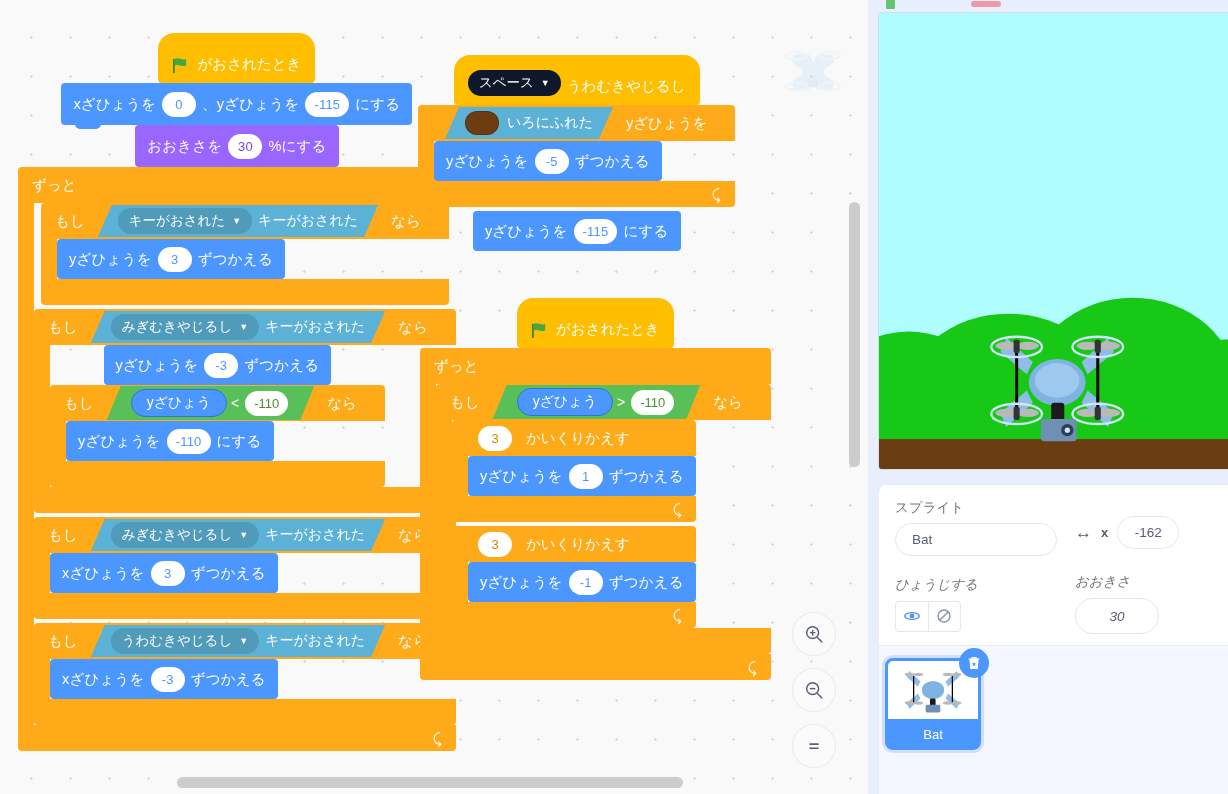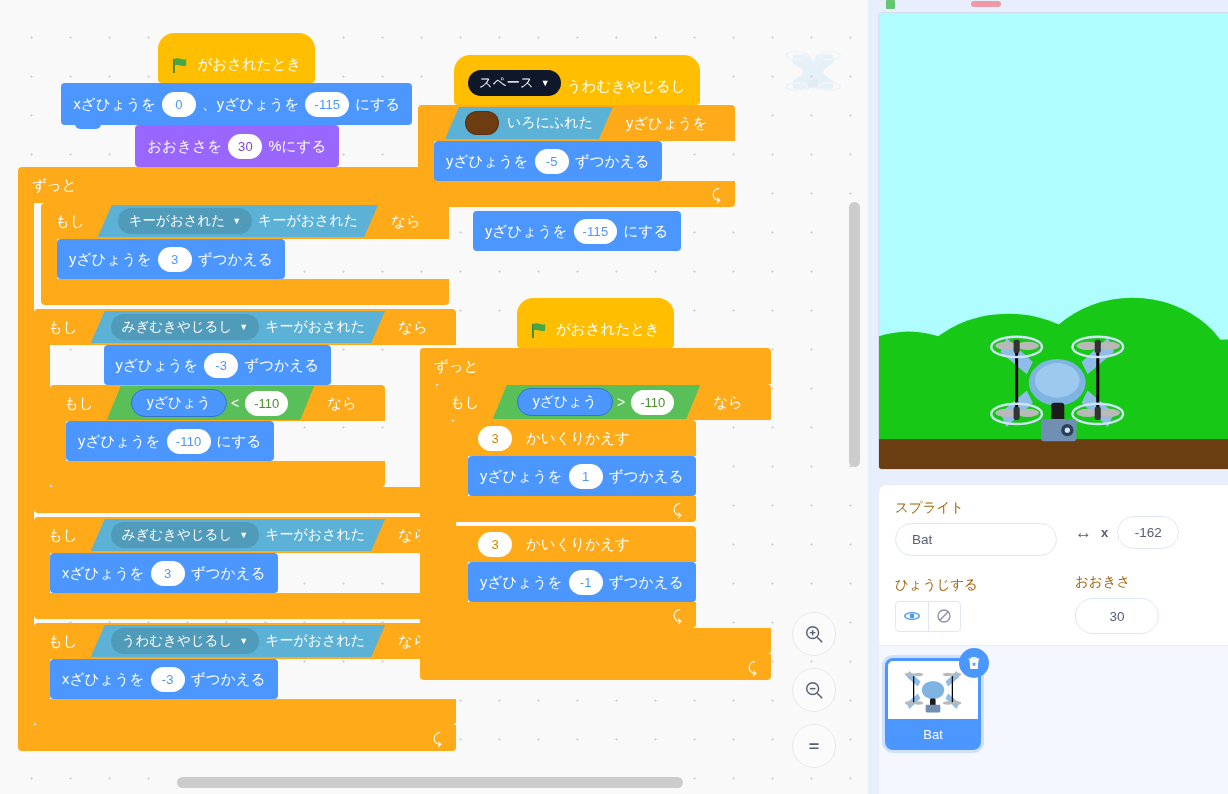--- a/index.html
+++ b/index.html
@@ -167,21 +167,21 @@
 
   .sprite-info {
     position:absolute; left: 10px; top: 484px;
     width: 360px; height: 162px;
     background: #fff;
     border-radius: 8px 0 0 0;
     border: 1px solid #e6ebf5;
     padding: 14px 16px 0 16px;
   }
   .si-row { display:flex; align-items:center; }
-  .si-label { font-size: 13.5px; color: #a16207; }
+  .si-label { font-size: 13.5px; color: #737373; }
   .si-field {
     border: 1px solid #e0e6f2; border-radius: 999px;
     height: 33px; display:flex; align-items:center;
     padding: 0 16px; font-size: 13.5px; color: #575e75;
     background:#fff;
   }
   .si-field.name { width: 162px; margin-top: 6px; }
   .si-field.num  { width: 62px; justify-content:center; }
   .si-field.size { width: 84px; justify-content:center; height: 36px; }
   .si-col-left { width: 180px; }
@@ -644,21 +644,21 @@
         </div>
         <div class="si-col-right">
           <div class="xy-row">
             <span class="arrows-icon">↔</span>
             <span class="axis-letter">x</span>
             <span class="si-field num">-162</span>
           </div>
         </div>
       </div>
 
-      <div class="si-row" style="margin-top:17px;">
+      <div class="si-row" style="margin-top:17px;font-style:italic;">
         <div class="si-col-left">
           <div class="si-label">ひょうじする</div>
           <div class="vis-toggle">
             <div class="vis-btn sel">
               <svg viewBox="0 0 24 24" fill="none" stroke="currentColor" stroke-width="1.8">
                 <path d="M2 12 C5 6, 19 6, 22 12 C19 18, 5 18, 2 12 Z"></path>
                 <circle cx="12" cy="12" r="3.2" fill="currentColor" stroke="none"></circle>
               </svg>
             </div>
             <div class="vis-btn off">

